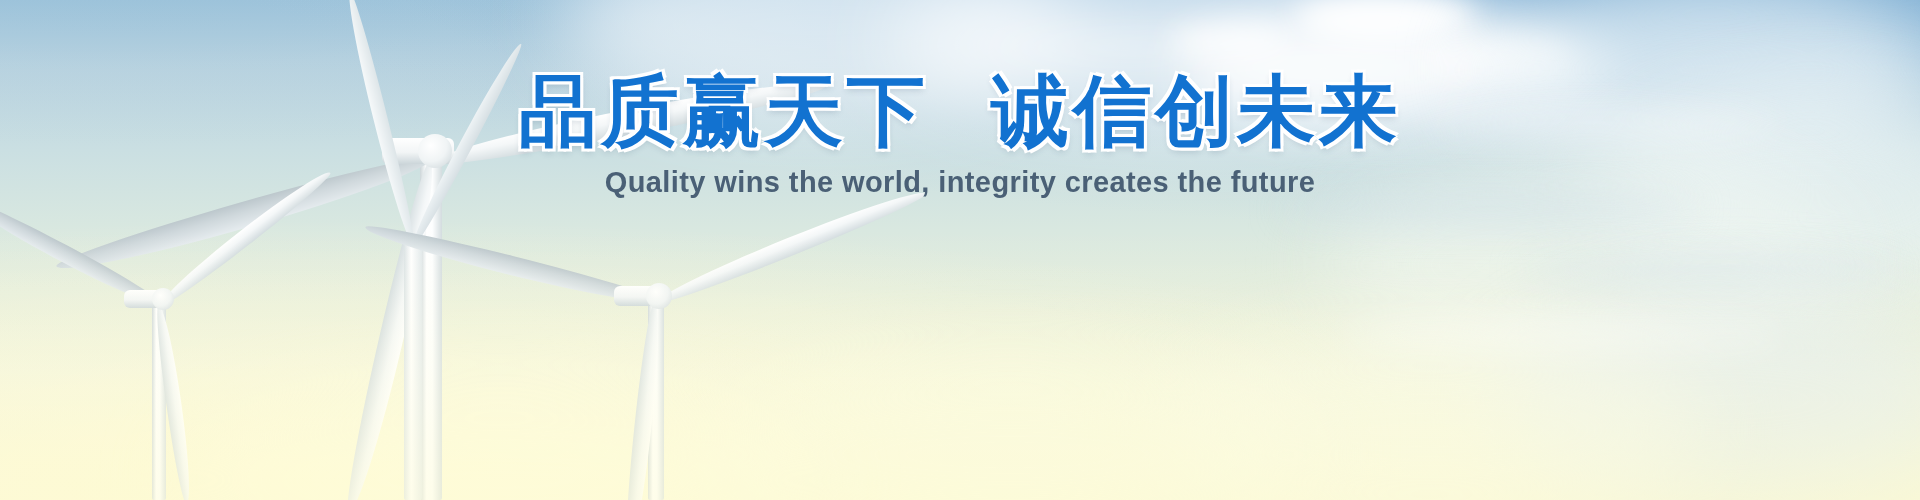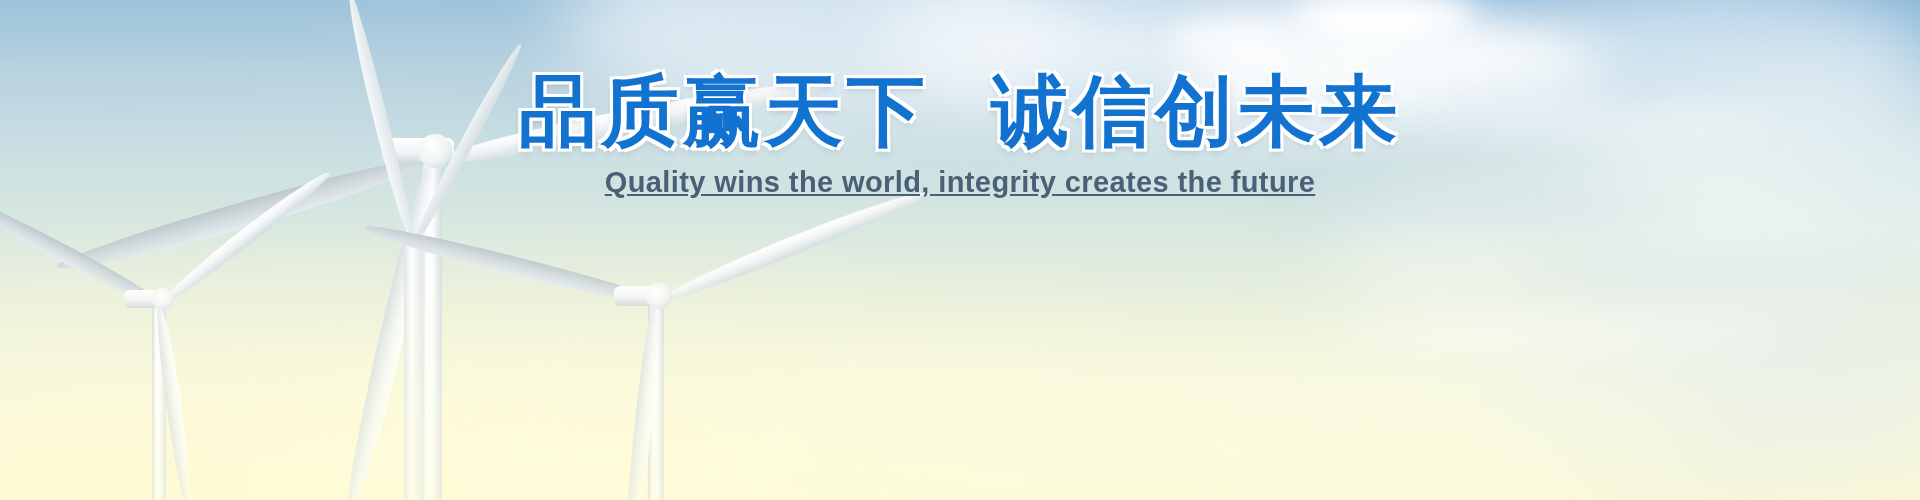--- a/index.html
+++ b/index.html
@@ -103,21 +103,20 @@
        2px 0 0 #fff, -2px 0 0 #fff, 0 2px 0 #fff, 0 -2px 0 #fff,
        2px 2px 0 #fff, -2px 2px 0 #fff, 2px -2px 0 #fff, -2px -2px 0 #fff,
        3px 3px 0 #fff, -3px 3px 0 #fff, 3px -3px 0 #fff, -3px -3px 0 #fff,
        0 4px 7px rgba(40,70,100,.22);
   }
   .subline{
     margin-top:18px;
     font-size:29px;font-weight:700;line-height:1;
     color:#4a6076;letter-spacing:.4px;
     font-family:"Liberation Sans","DejaVu Sans",sans-serif;
-    text-decoration:underline;
   }
   .tagline{
     margin-top:34px;
     font-size:46px;line-height:1;font-weight:700;
     color:#1157a8;letter-spacing:3px;
     font-family:"DejaVu Sans","Liberation Sans",sans-serif;
     text-shadow:
        1.6px 0 0 #fff, -1.6px 0 0 #fff, 0 1.6px 0 #fff, 0 -1.6px 0 #fff,
        1.6px 1.6px 0 #fff, -1.6px 1.6px 0 #fff, 1.6px -1.6px 0 #fff, -1.6px -1.6px 0 #fff,
        2.4px 2.4px 0 #fff, -2.4px 2.4px 0 #fff,

